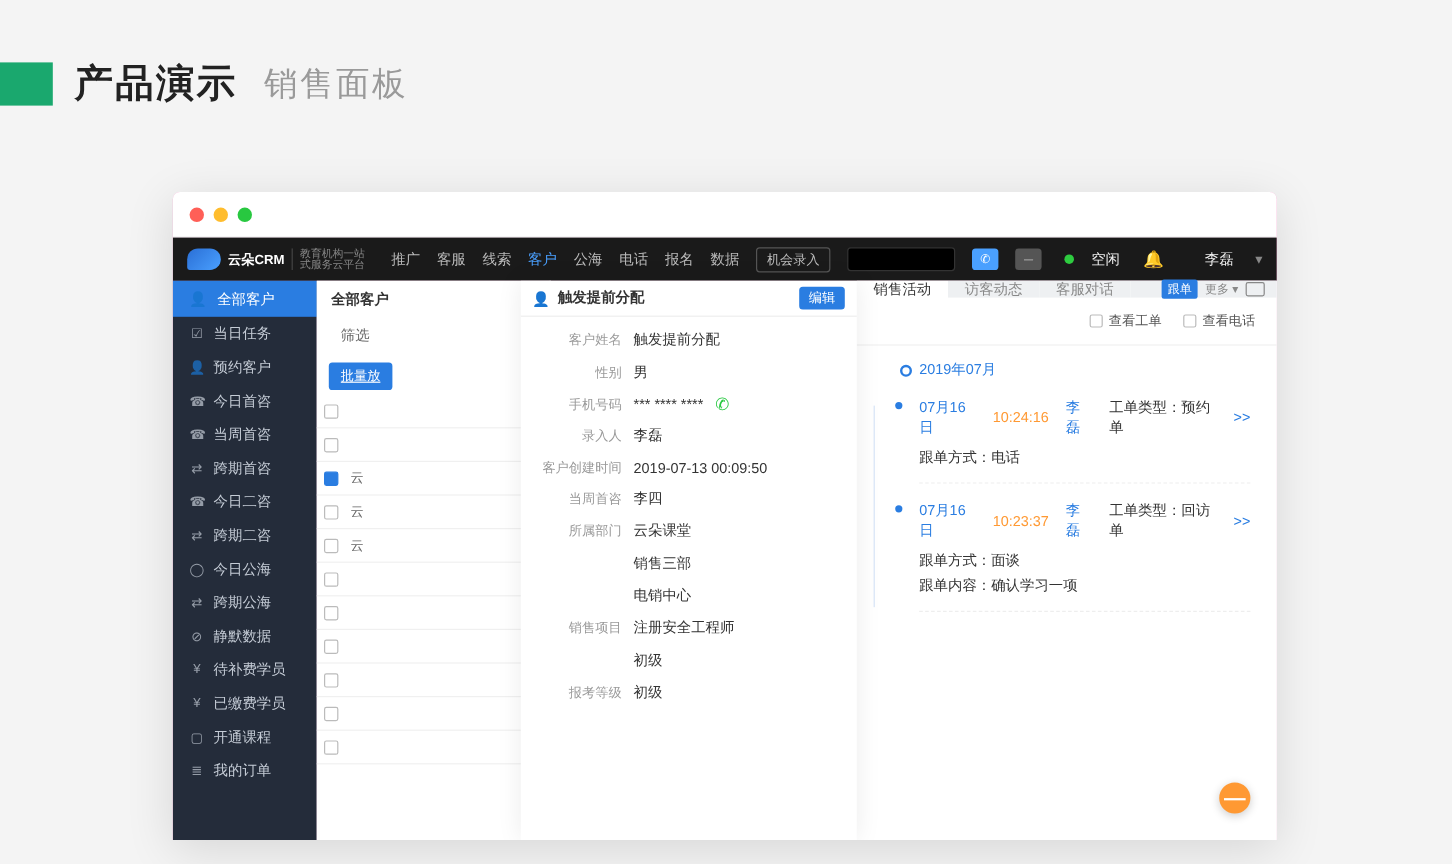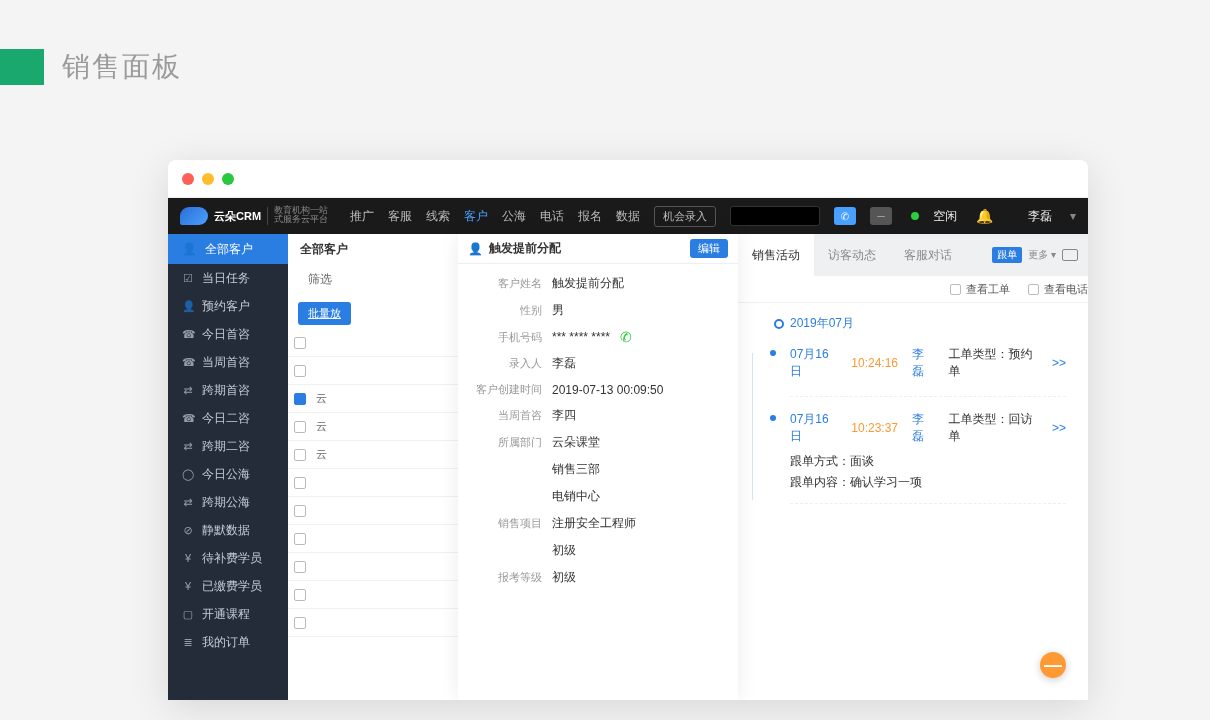--- a/index.html
+++ b/index.html
@@ -29,21 +29,21 @@
     margin-right: 22px;
     letter-spacing: 2px;
   }
   .page-title-sub {
     font-size: 28px;
     color: #9a9a9a;
     letter-spacing: 2px;
   }
   .window {
     position: absolute;
-    left: 168px;
+    left: 144px;
     top: 160px;
     width: 920px;
     height: 540px;
     background: #f9a8d4;
     border-radius: 6px 6px 0 0;
     box-shadow: 0 8px 40px rgba(0,0,0,0.12);
     overflow: hidden;
   }
   .titlebar {
     height: 38px;
@@ -74,21 +74,21 @@
     gap: 6px;
     margin-right: 8px;
   }
   .logo-icon {
     width: 28px; height: 18px;
     background: linear-gradient(135deg,#2a6fd6,#4aa0ff);
     border-radius: 9px 9px 9px 2px;
     position: relative;
   }
   .logo-text { color:#fff; font-size:11px; font-weight:600;}
-  .logo-sub { font-size:9px; color:#888; line-height:1.05; border-left:1px solid #444; padding-left:6px;font-family:Liberation Mono, monospace;}
+  .logo-sub { font-size:9px; color:#888; line-height:1.05; border-left:1px solid #444; padding-left:6px;}
   .nav-item { cursor:pointer; }
   .nav-item.active { color:#4aa0ff; }
   .oppo-btn {
     border:1px solid #555; border-radius:3px; padding:2px 8px; font-size:11px;
   }
   .search-box {
     width: 90px; height: 20px; background: #000; border:1px solid #333; border-radius:3px;
   }
   .call-btn {
     width: 22px; height: 18px; border-radius: 3px; display:flex;align-items:center;justify-content:center;
@@ -159,29 +159,29 @@
   .fields{padding:6px 0;}
   .frow{display:flex;padding:5px 12px;align-items:center;}
   .flabel{width:72px;text-align:right;color:#999;font-size:11px;margin-right:10px;}
   .fval{color:#333;font-size:12px;display:flex;align-items:center;gap:10px;}
   .phone-ic{color:#28c840;font-size:14px;}
 
   .activity-panel{
     position:absolute; left:450px; top:0; right:0; height:100%;
     background:#fff; font-size:12px;
   }
-  .tabs{height:42px;display:flex;align-items:center;gap:0;}
+  .tabs{height:14px;display:flex;align-items:center;gap:0;}
   .tab{padding:0 14px;height:100%;display:flex;align-items:center;color:#888;cursor:pointer;background:#eef0f2;}
   .tab.active{color:#333;background:#fff;}
   .tab-spacer{flex:1;background:#eef0f2;height:100%;}
   .tright{display:flex;align-items:center;gap:6px;padding-right:10px;background:#eef0f2;height:100%;}
   .badge-sm{background:#2a7de1;color:#fff;border-radius:2px;padding:1px 5px;font-size:10px;}
   .more-sm{color:#888;font-size:10px;}
   .panel-ic{width:16px;height:12px;border:1px solid #888;border-radius:2px;}
-  .checks{height:27px;display:flex;align-items:center;justify-content:flex-end;gap:18px;border-bottom:1px solid #f0f0f0;}
+  .checks{height:40px;display:flex;align-items:center;justify-content:flex-end;gap:18px;padding-right:18px;border-bottom:1px solid #f0f0f0;}
   .ck{display:flex;align-items:center;gap:5px;color:#555;font-size:11px;}
   .ckbox{width:11px;height:11px;border:1px solid #bbb;border-radius:2px;}
 
   .timeline{padding:12px 22px;}
   .t-year{color:#2a7de1;font-size:12px;margin-bottom:14px;margin-left:8px;}
   .t-month{color:#2a7de1;font-size:12px;margin-bottom:14px;margin-left:30px;position:relative;}
   .t-month::before,.t-year::before{
     content:"";position:absolute;left:-16px;top:4px;width:6px;height:6px;border:2px solid #2a7de1;background:#fff;border-radius:50%;
   }
   .t-year{position:relative;}
@@ -203,20 +203,21 @@
     position:absolute;right:22px;bottom:22px;width:26px;height:26px;border-radius:50%;
     background:#ff9933;color:#fff;display:flex;align-items:center;justify-content:center;
     font-size:18px;font-weight:700;box-shadow:0 2px 8px rgba(0,0,0,.2);
   }
 </style>
 </head>
 <body>
 
 <div class="page-header">
   <div class="green-block"></div>
+  <div class="page-title-big">产品演示</div>
   <div class="page-title-sub">销售面板</div>
 </div>
 
 <div class="window">
   <div class="titlebar">
     <div class="dot r"></div>
     <div class="dot y"></div>
     <div class="dot g"></div>
   </div>
 
@@ -488,20 +489,21 @@
           <div id="entries">
               <div class="t-entry">
                 <div class="t-head">
                   <span class="t-date">07月16日</span>
                   <span class="t-time">10:24:16</span>
                   <span class="t-user">李磊</span>
                   <span class="t-meta">工单类型：预约单</span>
                   <span class="t-expand">&gt;&gt;</span>
                 </div>
                 <div class="t-body">
+                  <div><span class="lbl">跟单方式：</span><span>电话</span></div>
                 </div>
               </div>
               <div class="t-entry">
                 <div class="t-head">
                   <span class="t-date">07月16日</span>
                   <span class="t-time">10:23:37</span>
                   <span class="t-user">李磊</span>
                   <span class="t-meta">工单类型：回访单</span>
                   <span class="t-expand">&gt;&gt;</span>
                 </div>

